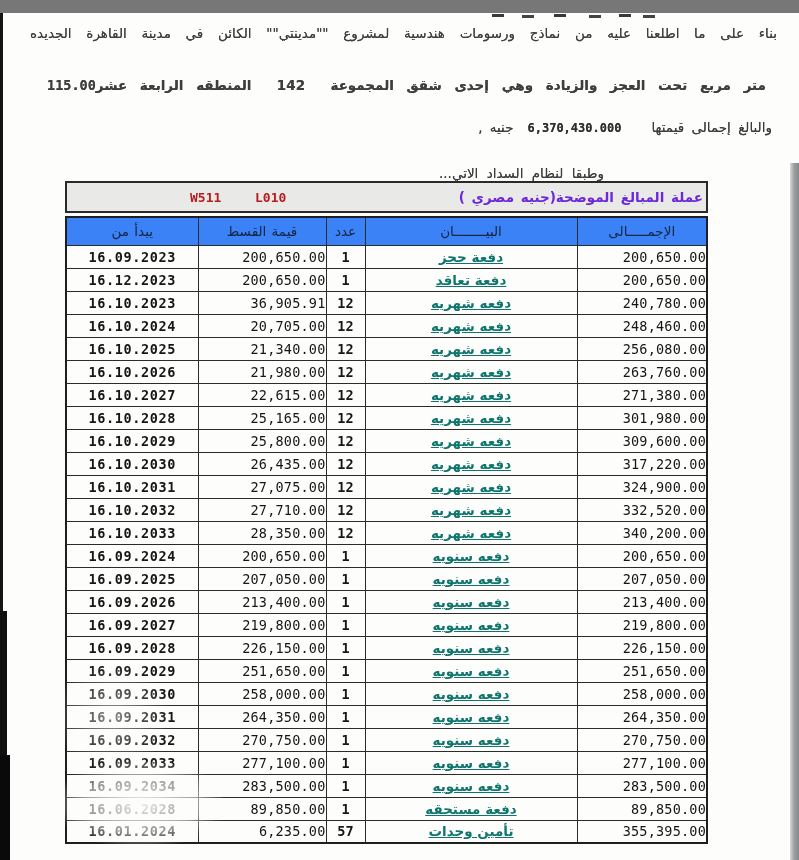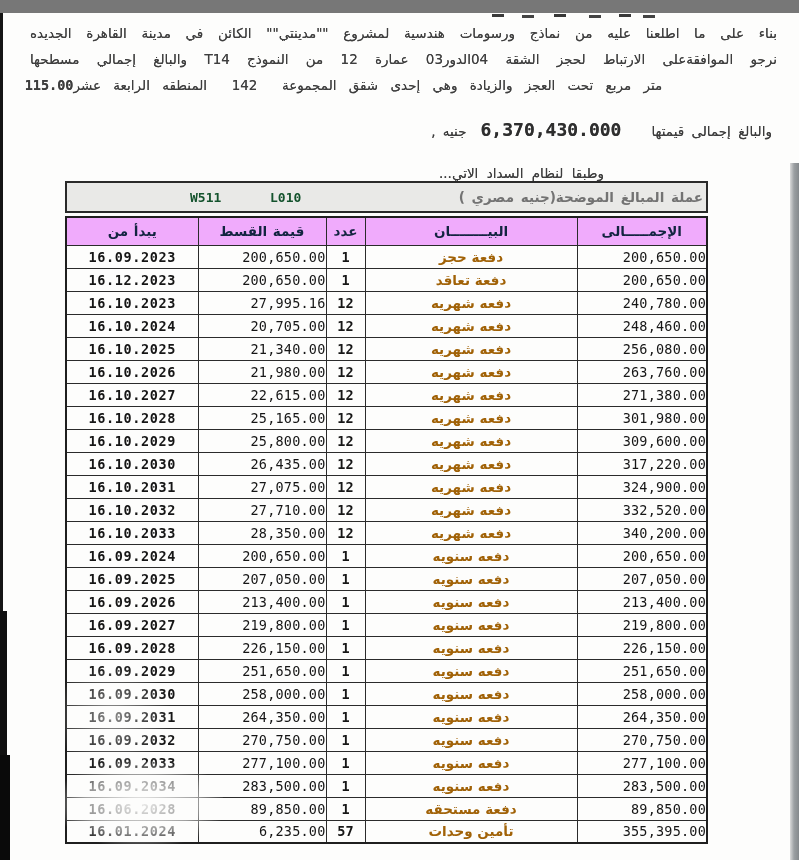--- a/index.html
+++ b/index.html
@@ -19,68 +19,68 @@
     box-shadow:30px 1px 0 #444,62px 0 0 #383838,97px 1px 0 #444,127px 0 0 #3a3a3a,151px 1px 0 #444;}
   .fuzz{text-shadow:0 0 .4px rgba(70,70,70,.85);}
   .intro{
     position:absolute;left:30px;right:22px;direction:rtl;
     font-size:13.5px;line-height:17px;color:#3e3e3e;
     text-align:justify;text-align-last:justify;word-spacing:2px;
   }
   .intro1{top:12px;} .intro2{top:38px;}
   .area-line{
     position:absolute;left:47px;top:64px;width:593px;
-    display:flex;justify-content:center;align-items:baseline;
+    display:flex;justify-content:flex-start;align-items:baseline;
     font-size:13.5px;color:#3e3e3e;
   }
-  .area-line .artext{direction:rtl;word-spacing:8px;white-space:pre;}
+  .area-line .artext{direction:rtl;word-spacing:8px;white-space:pre;font-weight:bold;}
   .mono{font-family:"DejaVu Sans Mono",monospace;font-weight:bold;}
   .total-line{
     position:absolute;top:106px;right:27px;direction:rtl;display:flex;align-items:baseline;
     font-size:13.5px;color:#3c3c3c;word-spacing:3px;
   }
-  .total-line .val{margin-right:30px;margin-left:14px;font-size:18px;color:#2e2e2e;text-align:center;}
+  .total-line .val{margin-right:30px;margin-left:14px;font-size:12px;color:#2e2e2e;text-align:center;}
   .words-line{
     position:absolute;top:131px;right:156px;direction:rtl;
     font-size:13.5px;color:#3e3e3e;white-space:pre;word-spacing:3px;
   }
   .pay-line{
     position:absolute;top:152px;right:195px;direction:rtl;
     font-size:13.5px;color:#3e3e3e;word-spacing:4px;
   }
   
   .titlebar{
     position:absolute;left:65px;top:168px;width:643px;height:32px;
     background:#e9e9e7;border:2px solid #2a2a2a;
   }
   .titlebar .ttl{
     position:absolute;right:3px;top:6px;direction:rtl;
-    font-weight:bold;font-size:13.5px;color:#737373;word-spacing:2px;
-  }
-  .code{position:absolute;top:7px;font-family:"DejaVu Sans Mono",monospace;font-weight:bold;font-size:13px;color:#14532d;}
-  .code-w{left:123px;} .code-l{left:203px;}
+    font-weight:bold;font-size:13.5px;color:#6d28d9;word-spacing:2px;
+  }
+  .code{position:absolute;top:7px;font-family:"DejaVu Sans Mono",monospace;font-weight:bold;font-size:13px;color:#b91c1c;}
+  .code-w{left:123px;} .code-l{left:188px;}
   
   table.sched{
     position:absolute;left:65px;top:203px;width:643px;
     border-collapse:collapse;table-layout:fixed;
     border:2px solid #1f1f1f;
   }
   table.sched th,table.sched td{
     border:1px solid #2b2b2b;overflow:hidden;white-space:nowrap;
   }
   table.sched th{
-    height:28px;background:#f0abfc;color:#122440;
-    font-weight:bold;font-size:13.5px;text-align:center;word-spacing:1px;
+    height:28px;background:#3b82f6;color:#122440;
+    font-weight:normal;font-size:13.5px;text-align:center;word-spacing:1px;
   }
   table.sched td{height:23px;font-size:13.5px;padding:0;}
   col.c-total{width:130px;} col.c-desc{width:212px;} col.c-cnt{width:39px;}
   col.c-amt{width:128px;} col.c-date{width:132px;}
   td.money{direction:ltr;text-align:right;padding-right:20px;
     font-family:"DejaVu Sans Mono",monospace;font-weight:normal;color:#161616;letter-spacing:.2px;}
-  td.ardesc{text-align:center;font-weight:bold;color:#a16207;font-size:13px;}
+  td.ardesc{text-align:center;font-weight:bold;color:#0f766e;font-size:13px;text-decoration:underline;}
   td.cnt{direction:ltr;text-align:center;font-family:"DejaVu Sans Mono",monospace;font-weight:bold;color:#161616;}
   td.date{direction:ltr;text-align:center;font-family:"DejaVu Sans Mono",monospace;
     font-weight:bold;color:#161616;letter-spacing:.6px;position:relative;}
   td.date::after{content:'';position:absolute;left:-8px;top:-1px;width:8px;height:1px;background:#2e2e2e;}
   
   .wm{position:absolute;pointer-events:none;}
   .wm1{left:58px;top:748px;width:165px;height:85px;
     background:radial-gradient(ellipse at center,rgba(253,253,252,.92) 0%,rgba(253,253,252,.55) 48%,rgba(253,253,252,0) 75%);}
   .wm2{left:52px;top:648px;width:120px;height:110px;
     background:radial-gradient(ellipse at center,rgba(253,253,252,.5) 0%,rgba(253,253,252,0) 70%);}
@@ -90,21 +90,20 @@
 
 <div class="page">
 
   <div class="edge-left"></div>
   <div class="edge-left2"></div>
   <div class="edge-left3"></div>
   <div class="edge-right"></div>
   <div class="remnant"></div>
 
   <div class="intro intro1 fuzz">بناء على ما اطلعنا عليه من نماذج ورسومات هندسية لمشروع ""مدينتي"" الكائن في مدينة القاهرة الجديده</div>
-  <div class="intro intro2 fuzz">نرجو الموافقةعلى الارتباط لحجز الشقة 04الدور03 عمارة 12 من النموذج T14 والبالغ إجمالي مسطحها</div>
 
   <div class="area-line fuzz">
     <span class="mono">115.00</span>
     <span class="artext">متر مربع تحت العجز والزيادة وهي إحدى شقق المجموعة  142  المنطقه الرابعة عشر</span>
   </div>
 
   <div class="total-line fuzz">
     <span>والبالغ إجمالى قيمتها</span>
     <span class="mono val">6,370,430.000</span>
     <span>جنيه ,</span>
@@ -147,21 +146,21 @@
           <td class="money">200,650.00</td>
           <td class="ardesc">دفعة تعاقد</td>
           <td class="cnt">1</td>
           <td class="money">200,650.00</td>
           <td class="date">16.12.2023</td>
         </tr>
         <tr>
           <td class="money">240,780.00</td>
           <td class="ardesc">دفعه شهريه</td>
           <td class="cnt">12</td>
-          <td class="money">27,995.16</td>
+          <td class="money">36,905.91</td>
           <td class="date">16.10.2023</td>
         </tr>
         <tr>
           <td class="money">248,460.00</td>
           <td class="ardesc">دفعه شهريه</td>
           <td class="cnt">12</td>
           <td class="money">20,705.00</td>
           <td class="date">16.10.2024</td>
         </tr>
         <tr>

